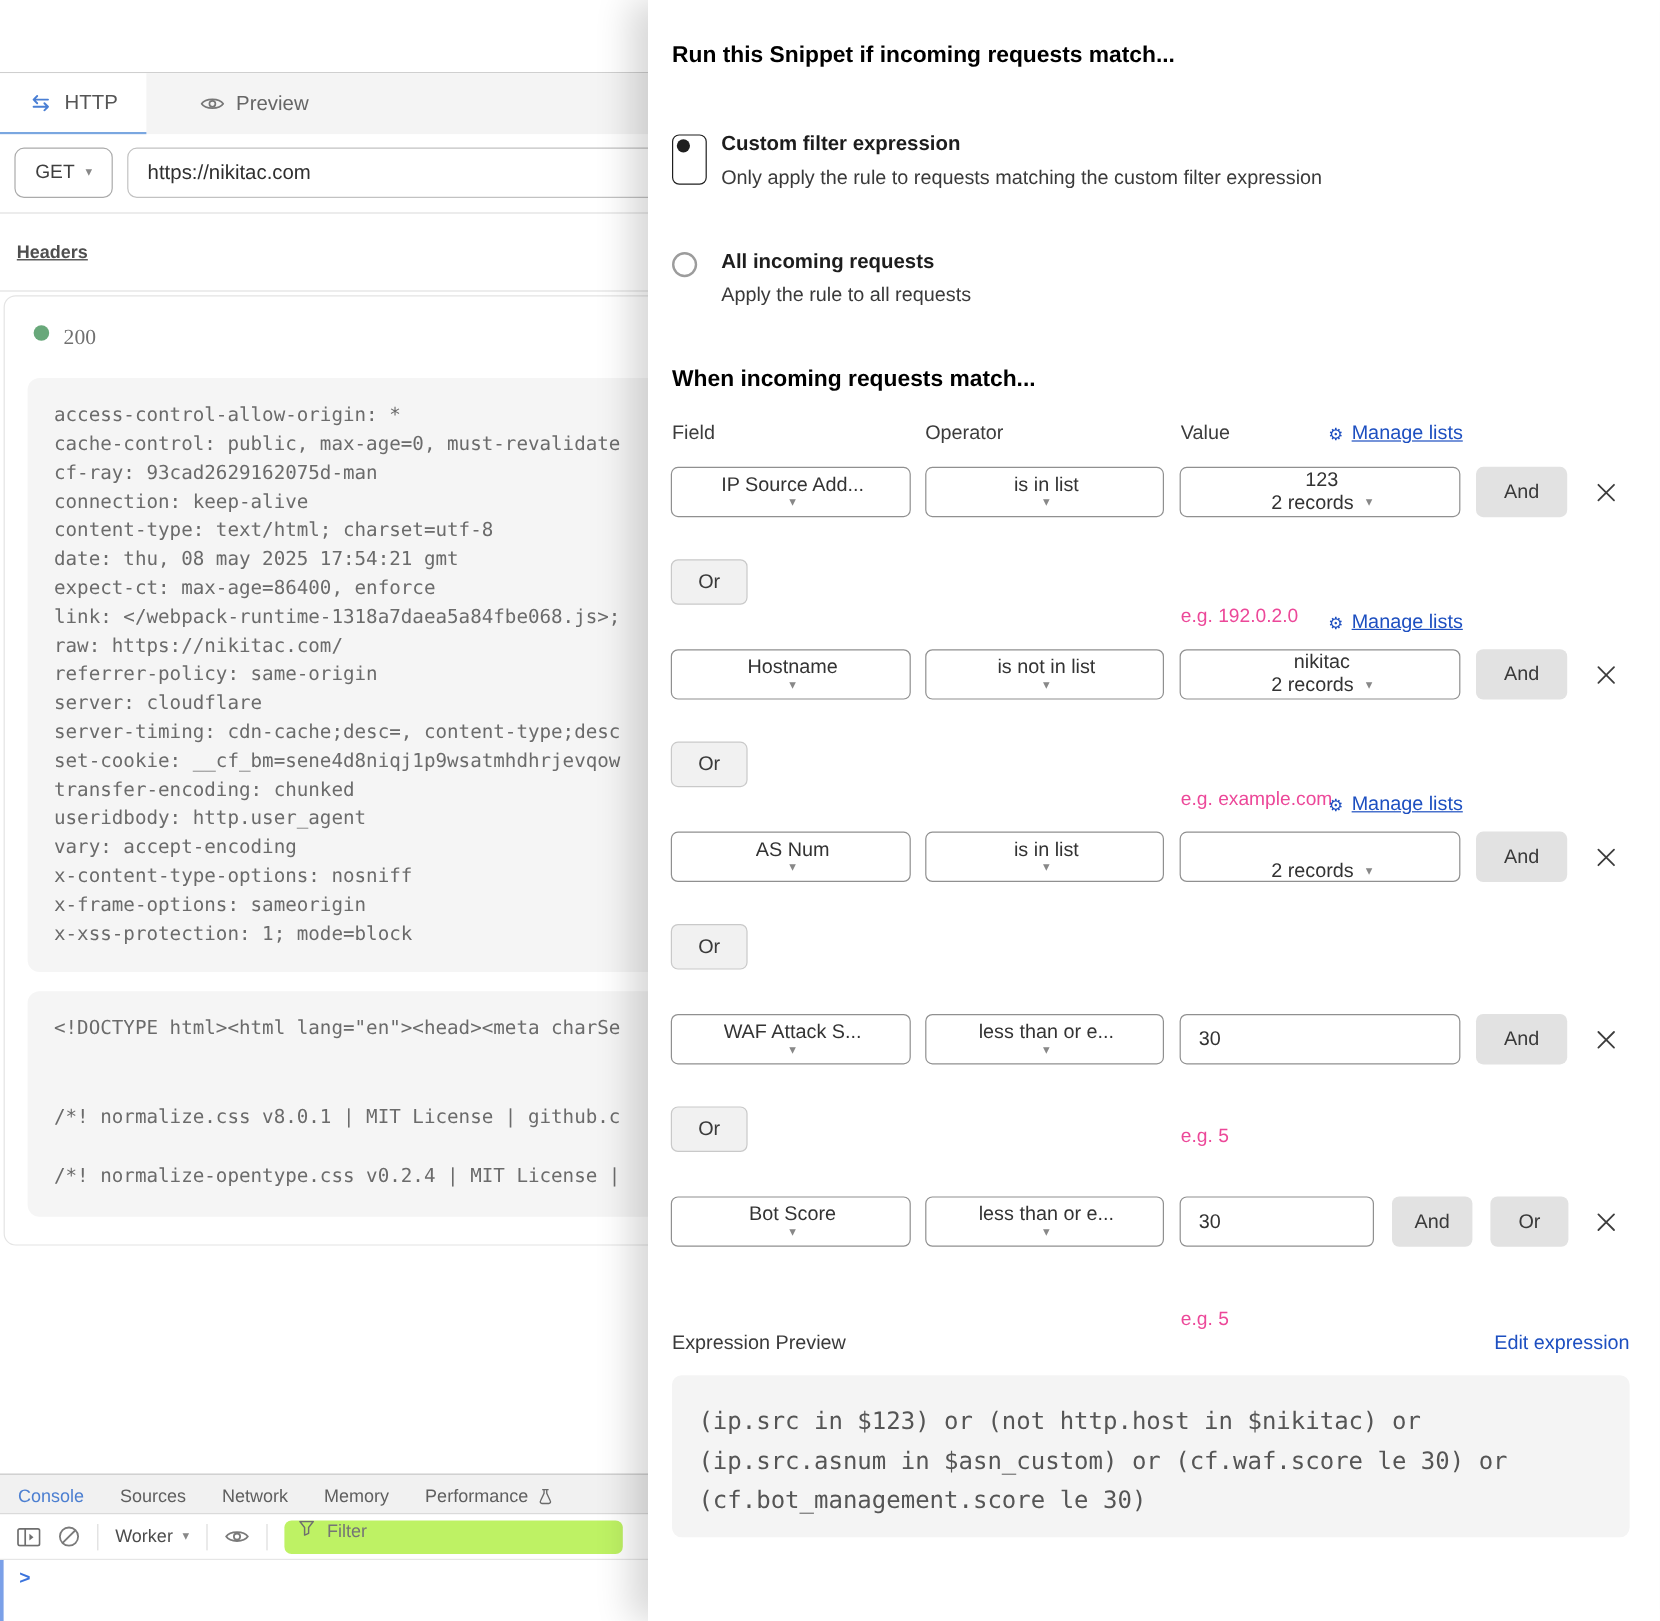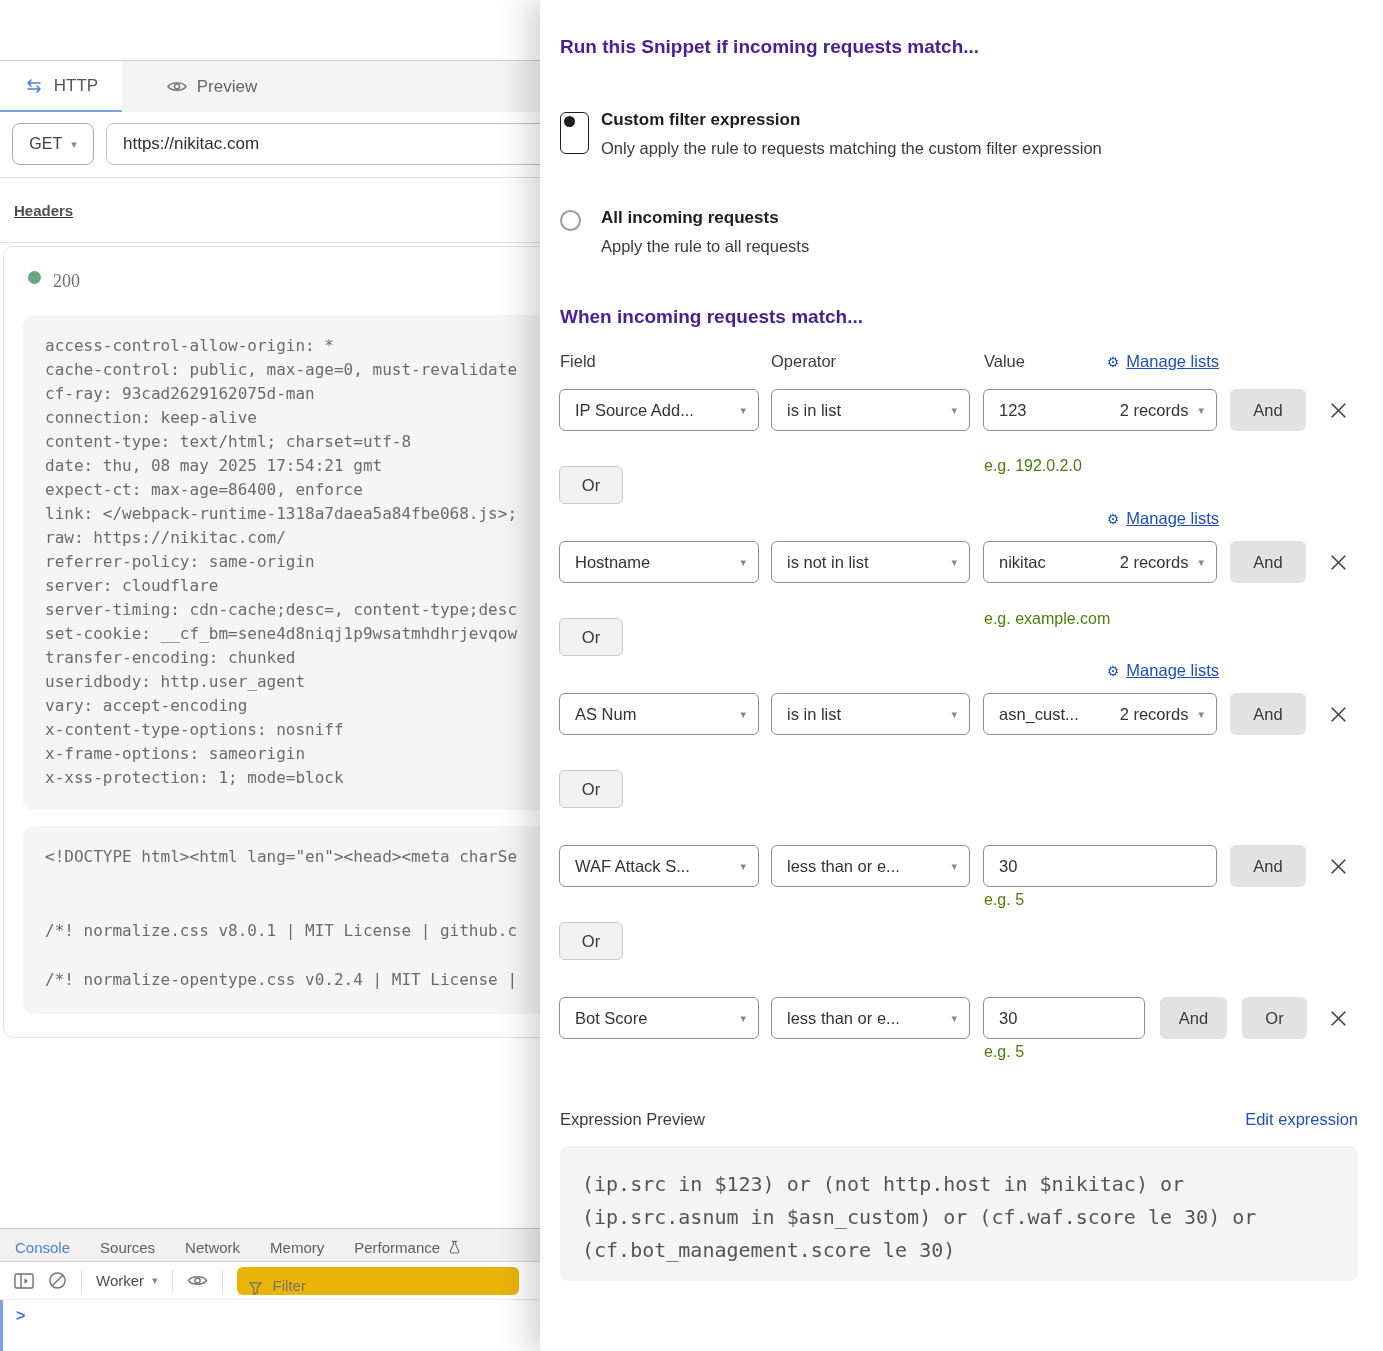--- a/index.html
+++ b/index.html
@@ -33,59 +33,59 @@
   .body-box{top:579px;height:188px;line-height:24.5px;}
   
   .dt-tabs{left:0;top:1228px;width:540px;height:34px;background:#f1f1f1;border-top:1px solid #c9c9c9;
            border-bottom:1px solid #d4d4d4;display:flex;align-items:stretch;font-size:15px;color:#5f5f5f;box-sizing:border-box;}
   .dt-tab{display:flex;align-items:center;gap:7px;padding:18px 15px;cursor:pointer;box-sizing:border-box;}
   .dt-tab.active{color:#4c7fd1;border-bottom:2px solid #8cb0e2;}
   .dt-toolbar{left:0;top:1262px;width:540px;height:38px;background:#fff;border-bottom:1px solid #e6e6e6;
               display:flex;align-items:center;gap:14px;padding-left:14px;box-sizing:border-box;}
   .tdiv{width:1px;height:22px;background:#dcdcdc;}
   .worker{display:flex;align-items:center;gap:8px;font-size:15px;color:#4c4c4c;cursor:pointer;}
-  .filter-pill{display:flex;align-items:flex-end;gap:9px;background:#eab308;border-radius:6px;height:28px;
+  .filter-pill{display:flex;align-items:flex-start;gap:9px;background:#bef264;border-radius:6px;height:28px;
                padding:0 12px;width:258px;}
   .filter-pill input{border:none;background:transparent;outline:none;font-size:15px;color:#5f5f5f;
                      font-family:inherit;width:200px;}
   .console-area{left:0;top:1300px;width:540px;height:51px;}
   .console-bar{position:absolute;left:0;top:0;width:3px;height:51px;background:#7ba0e8;}
   .prompt{position:absolute;left:16px;top:7px;color:#3c74dc;font-weight:bold;font-size:16px;}
   
   .drawer{left:540px;top:0;width:843px;height:1351px;background:#fff;box-shadow:-14px 0 28px rgba(0,0,0,0.16);}
-  .h1{position:absolute;left:20px;font-size:19px;font-weight:bold;color:#4c1d95;white-space:nowrap;}
+  .h1{position:absolute;left:20px;font-size:19px;font-weight:bold;color:#000000;white-space:nowrap;}
   .radio{position:absolute;left:20px;width:21px;height:21px;border-radius:50%;border:2px solid #9c9c9c;
          box-sizing:border-box;background:#fff;cursor:pointer;}
   .radio.sel{border-color:#1f1f1f;}
   .radio.sel::after{content:"";position:absolute;left:3px;top:3px;width:11px;height:11px;border-radius:50%;background:#1f1f1f;}
   .rlabel{position:absolute;left:61px;font-weight:bold;font-size:17px;color:#1d1d1d;white-space:nowrap;}
   .rdesc{position:absolute;left:61px;font-size:16.5px;color:#3a3a3a;white-space:nowrap;}
   .collab{position:absolute;font-size:16.5px;color:#3c3c3c;}
   .ml{position:absolute;right:164px;display:flex;align-items:center;gap:7px;color:#1d4fc0;font-size:16.5px;
       cursor:pointer;white-space:nowrap;}
   .ml .gear{font-size:14px;text-decoration:none;}
   .ml .lnk{text-decoration:underline;}
   .sel,.combo,.vinput{position:absolute;height:42px;box-sizing:border-box;background:#fff;
       border:1px solid #909090;border-radius:6px;font-size:16.5px;color:#333;}
-  .sel,.combo{display:flex;align-items:center;justify-content:space-between;padding:0 12px 0 15px;cursor:pointer;}
+  .sel,.combo{display:flex;align-items:center;justify-content:center;padding:0 12px 0 15px;cursor:pointer;flex-direction:column;}
   .sel span:first-child,.combo .val{white-space:nowrap;overflow:hidden;}
   .rec{display:flex;align-items:center;gap:10px;white-space:nowrap;}
   .vinput{padding:0 15px;font-family:inherit;outline:none;}
   .c1{left:19px;width:200px;} .c2{left:231px;width:199px;} .c3{left:443px;width:234px;}
   .c3n{left:443px;width:162px;}
   .andbtn{position:absolute;left:690px;width:76px;height:42px;background:#e2e2e2;border:none;border-radius:6px;
           font-size:16.5px;color:#3a3a3a;font-family:inherit;cursor:pointer;}
   .andbtn.a5{left:620px;width:67px;}
   .orbtn5{position:absolute;left:702px;width:65px;height:42px;background:#e2e2e2;border:none;border-radius:6px;
           font-size:16.5px;color:#3a3a3a;font-family:inherit;cursor:pointer;}
   .xbtn{position:absolute;left:780px;width:36px;height:42px;background:transparent;border:none;display:flex;
         align-items:center;justify-content:center;cursor:pointer;}
   .orbtn{position:absolute;left:19px;width:64px;height:38px;background:#f1f1f1;border:1px solid #c9c9c9;
          border-radius:6px;font-size:16.5px;color:#3a3a3a;font-family:inherit;cursor:pointer;}
-  .hint{position:absolute;left:444px;font-size:16px;color:#4d7c0f;white-space:nowrap;}
+  .hint{position:absolute;left:444px;font-size:16px;color:#ec4899;white-space:nowrap;margin-top:48px;}
   .expl{position:absolute;left:20px;top:1110px;font-size:16.5px;color:#3a3a3a;}
   .editlnk{position:absolute;right:25px;top:1110px;font-size:16.5px;color:#1d4fc0;cursor:pointer;white-space:nowrap;}
   .expbox{position:absolute;left:20px;top:1146px;width:798px;height:135px;box-sizing:border-box;background:#f4f4f4;
           border-radius:8px;padding:22px 22px;font-family:"DejaVu Sans Mono",monospace;font-size:20px;
           line-height:33px;color:#555;white-space:pre-line;margin:0;overflow:hidden;}
   svg{display:block;}
 </style>
 </head>
 <body>
 

